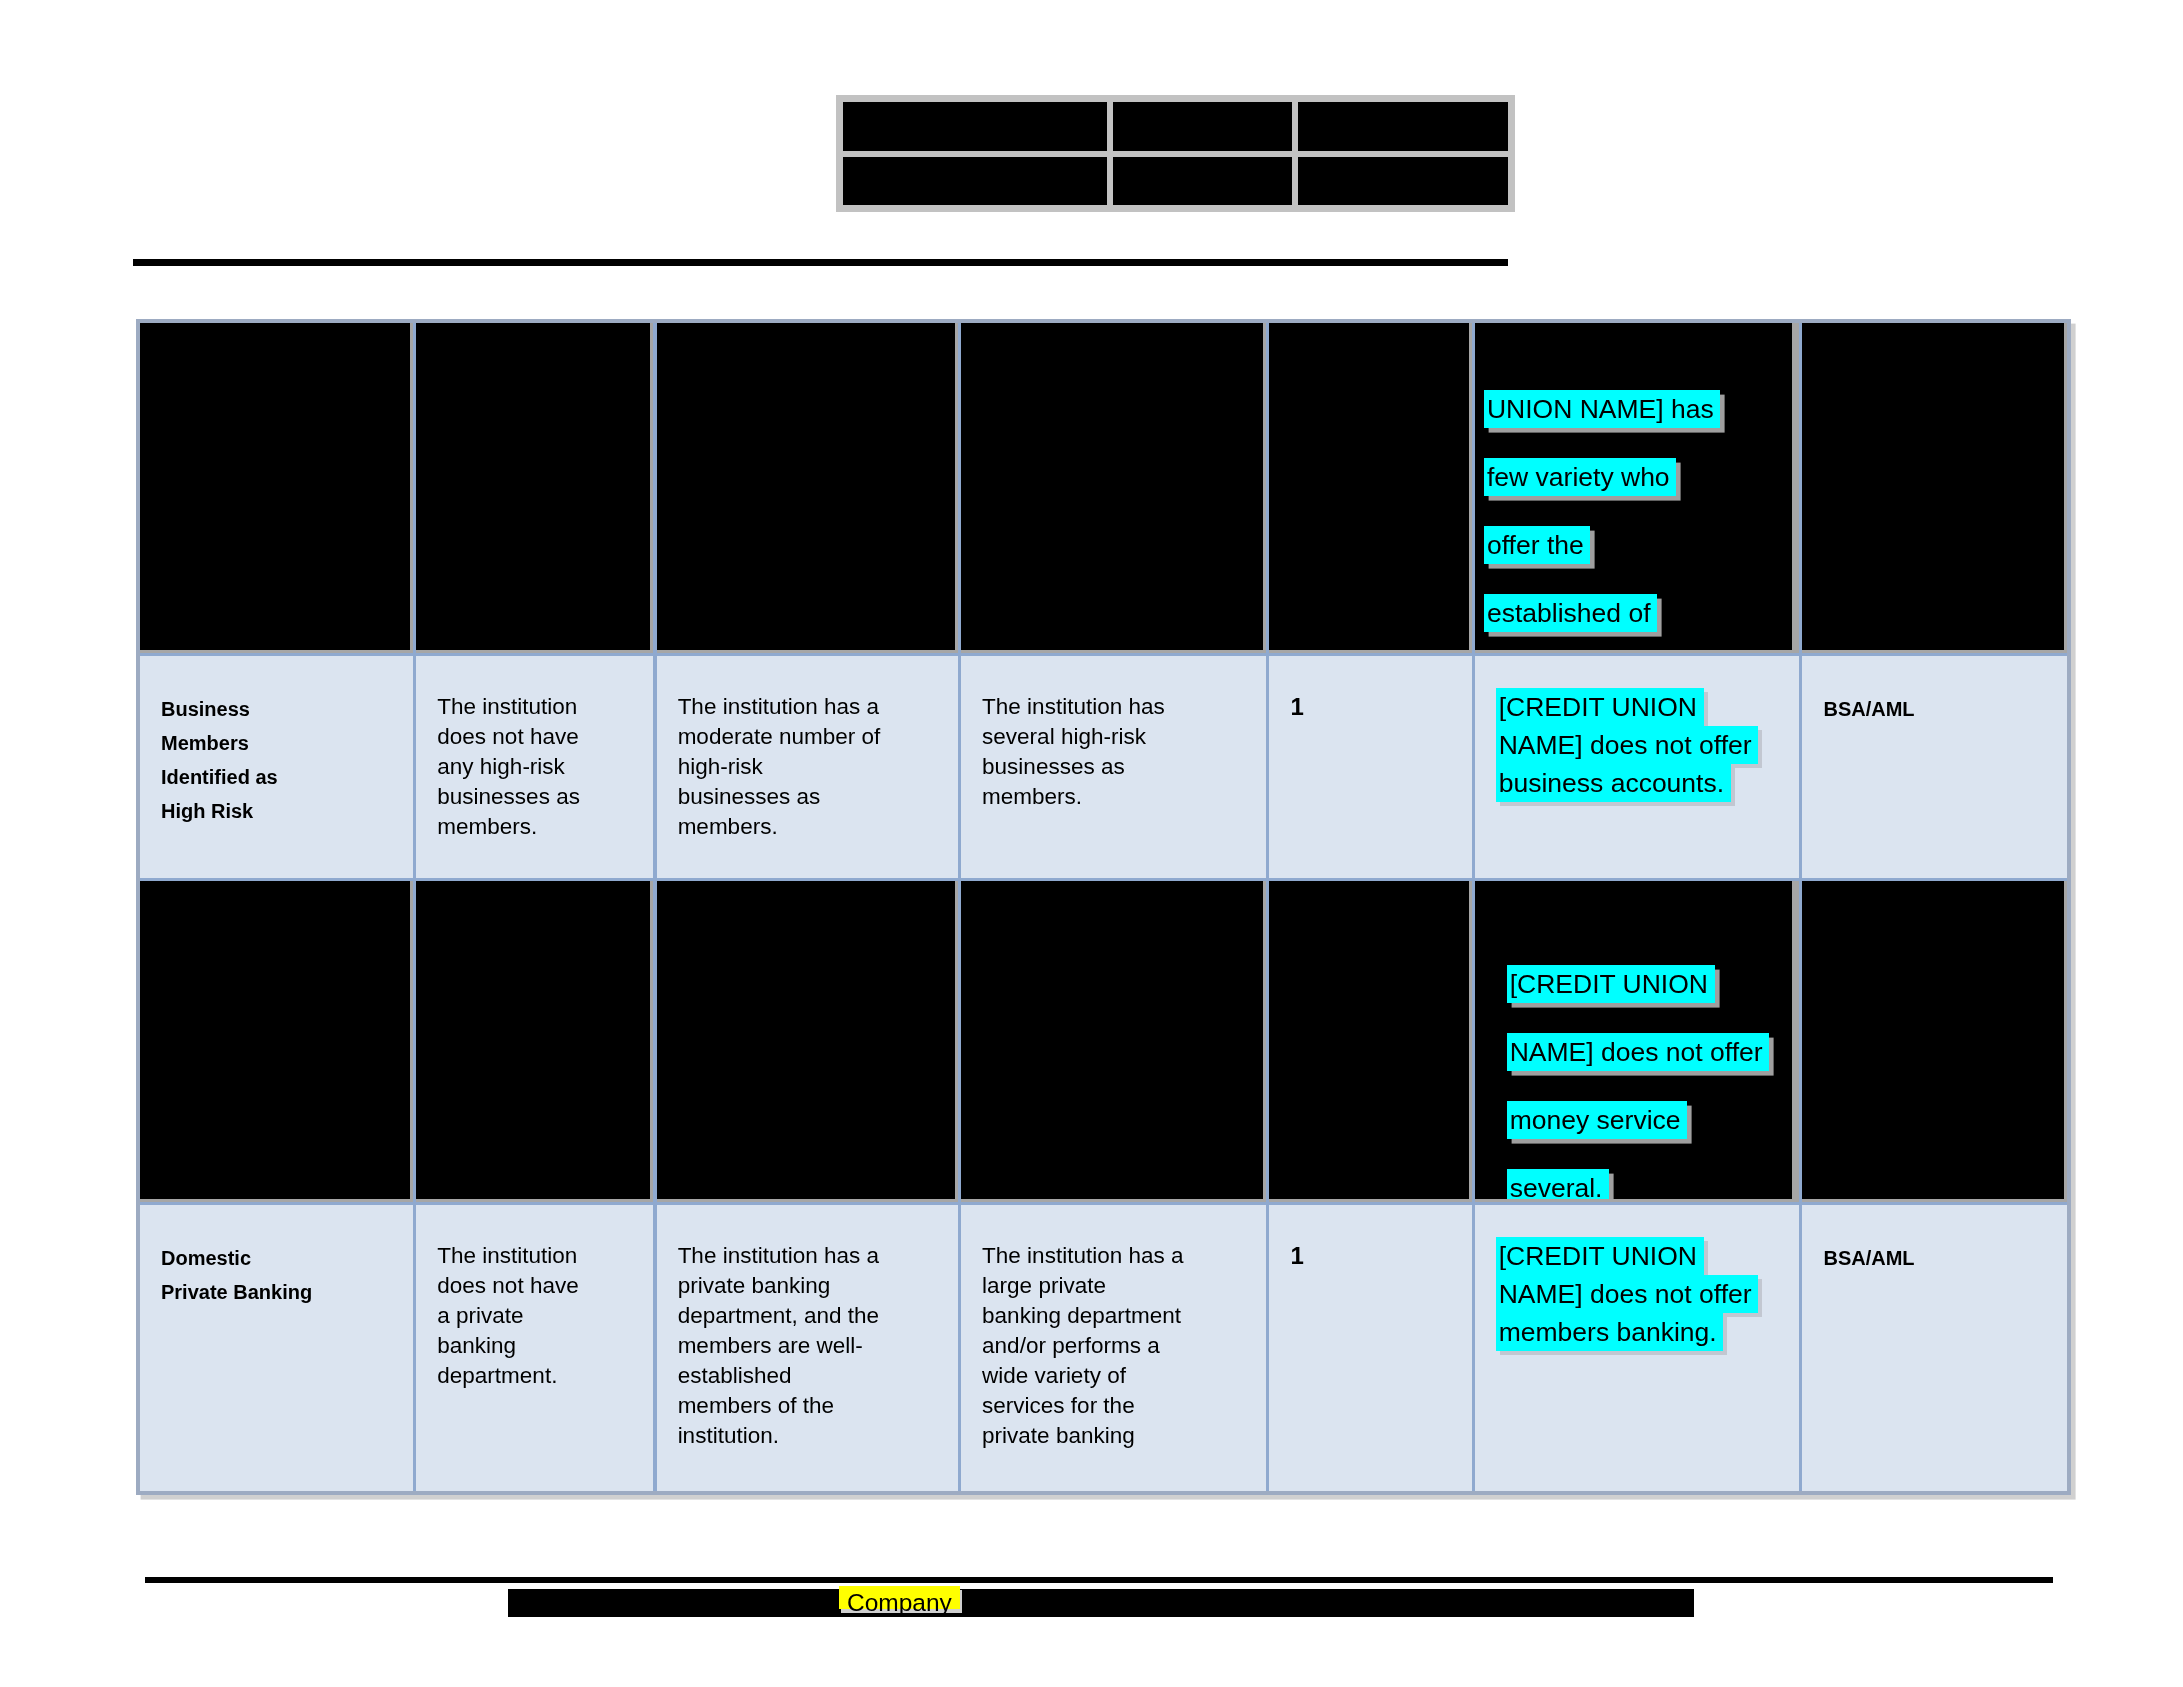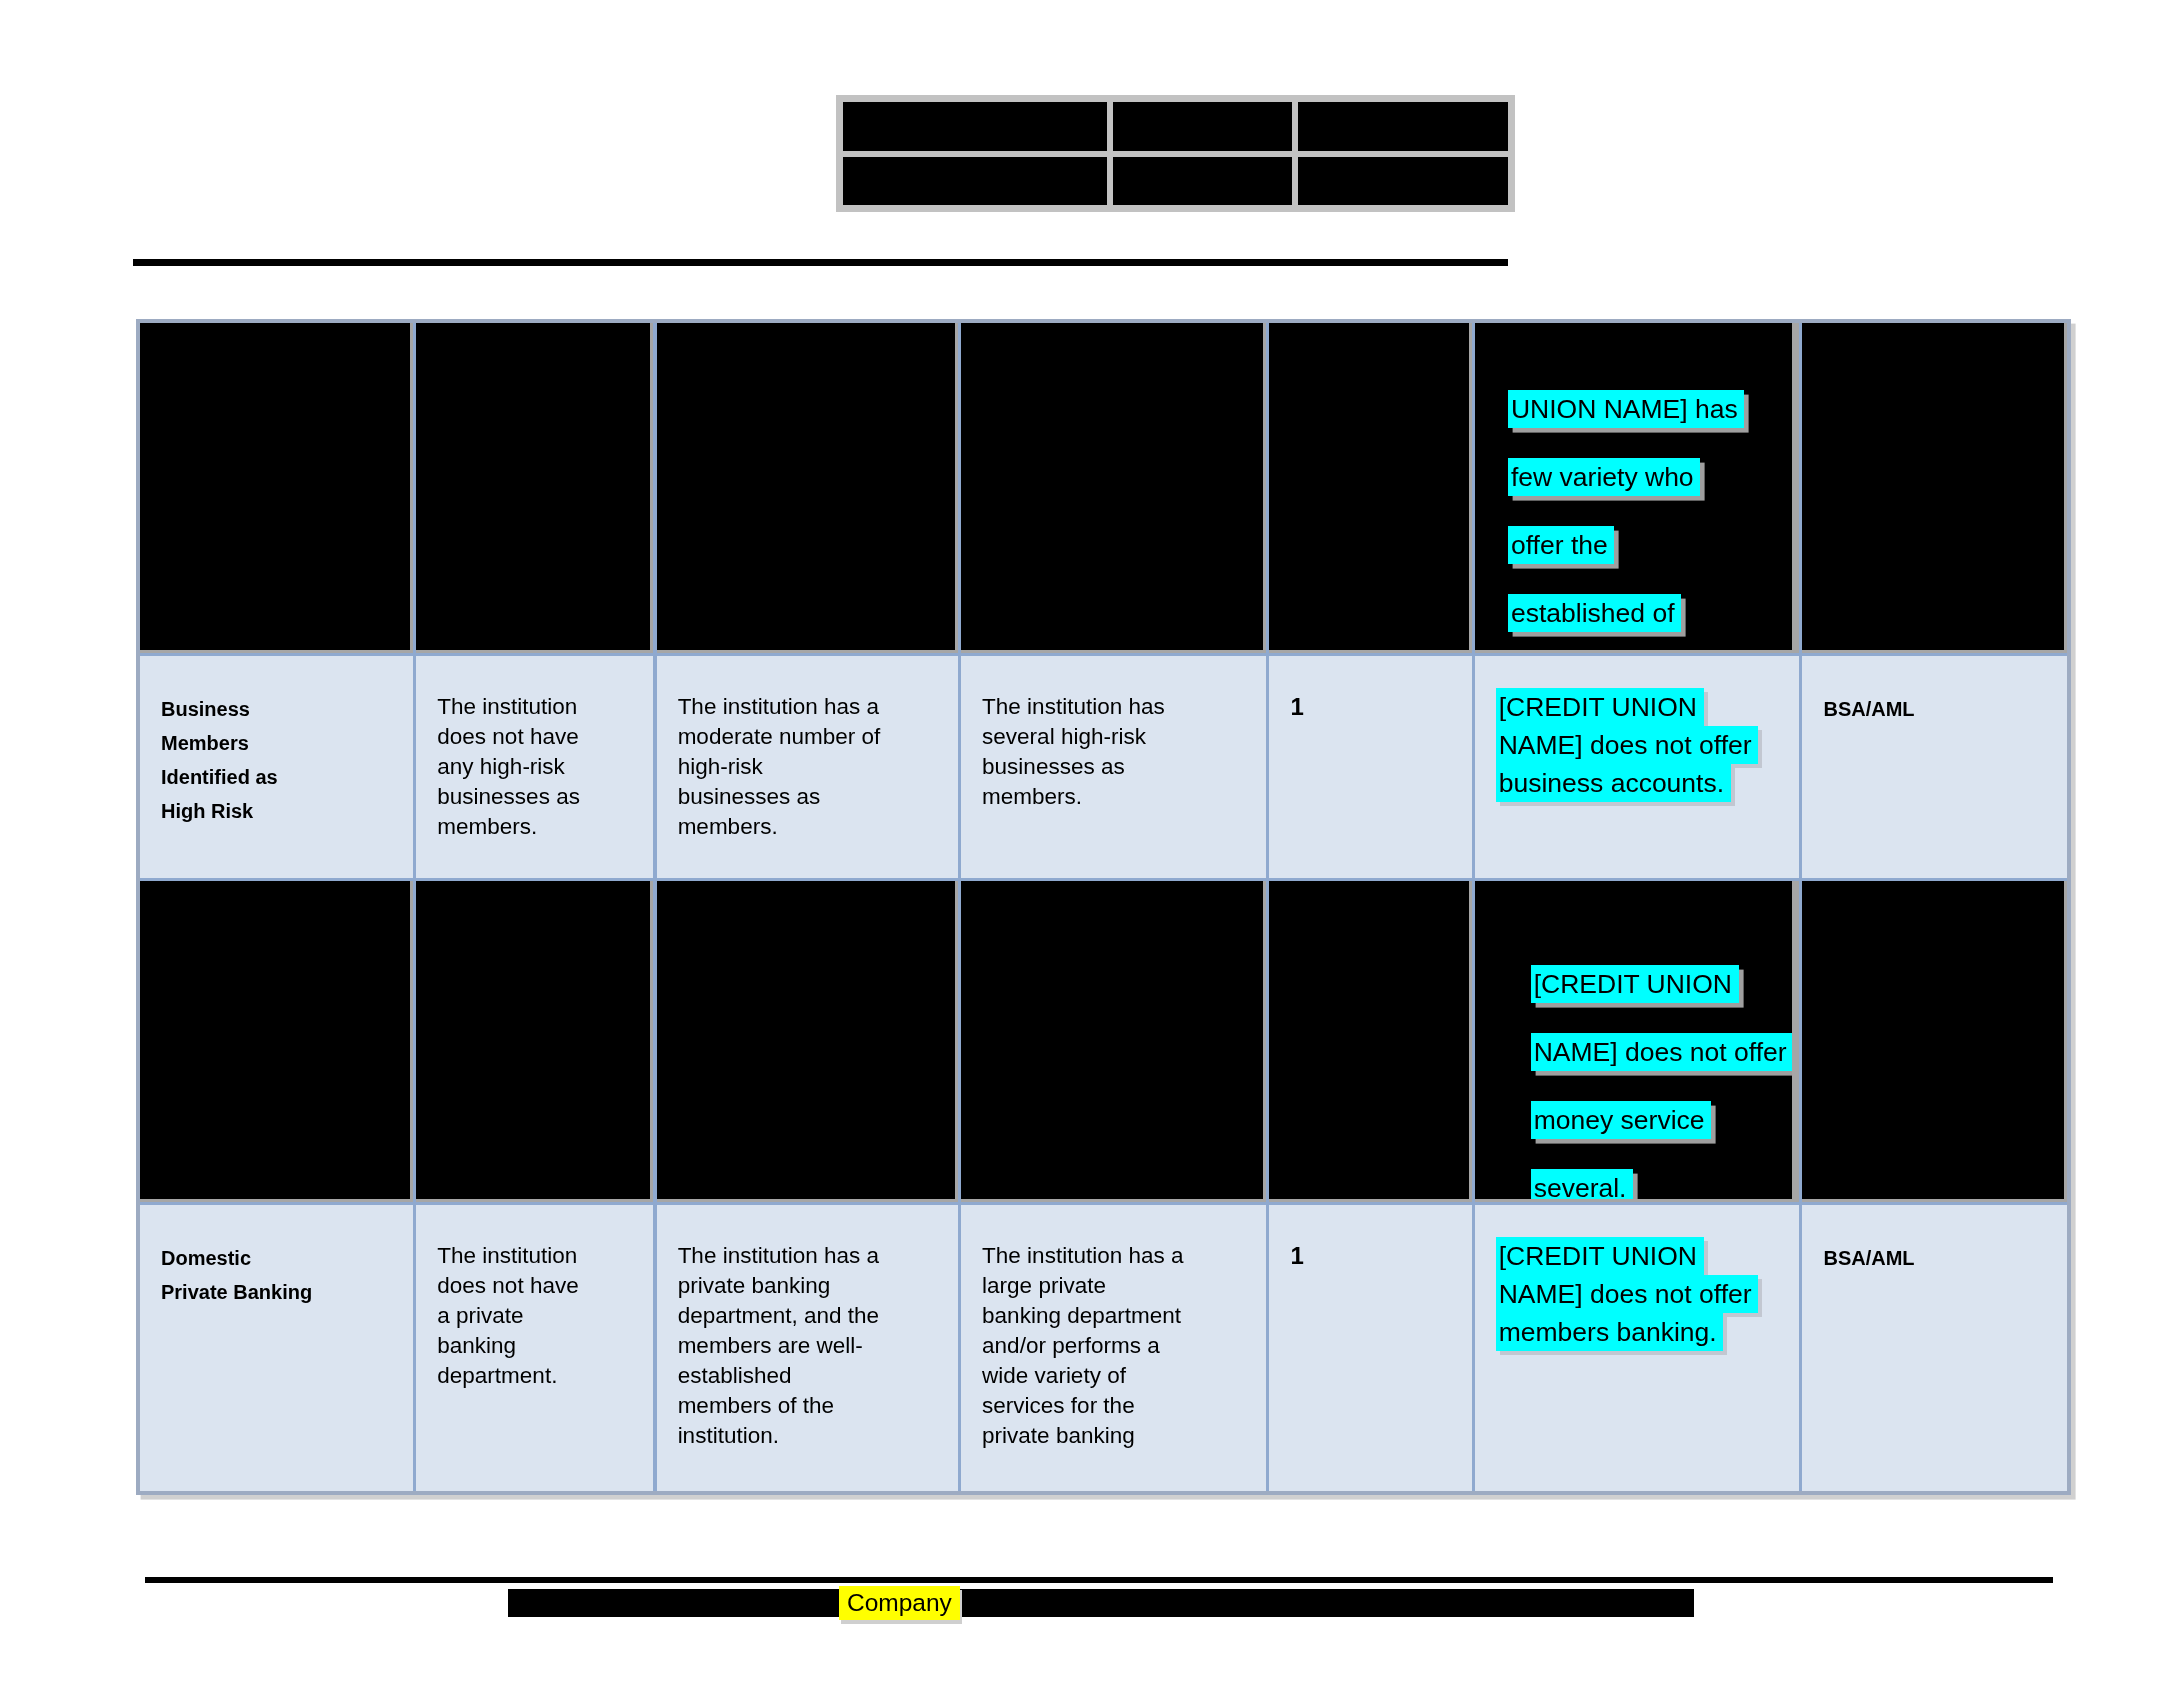--- a/index.html
+++ b/index.html
@@ -51,29 +51,29 @@
 
   
   .hl-block{display:block;}
   .hl{
     display:block;width:max-content;max-width:98%;
     background:#00ffff;color:#000;
     font-size:26.5px;line-height:38px;padding:0 6.6px 0 2.6px;
     box-shadow:4.6px 4.6px 0 #9f9f9f;
   }
   .trow.content .hl{box-shadow:4px 4px 0 #c2c7d1;}
-  .trow.redacted .cell.c6 .hl-block{padding:6.6px 0 0 9.3px;margin-left:24px;}
+  .trow.redacted .cell.c6 .hl-block{padding:6.6px 0 0 9.3px;}
   .trow.redacted.r3 .cell.c6 .hl-block{padding:24px 0 0 32px;}
 
   
   .footer-bar{
     position:absolute;left:508px;top:1589px;width:1186px;height:28px;background:#000;
   }
   .company-hl{
-    position:absolute;left:331px;top:-2.6px;height:34px;
+    position:absolute;left:331px;top:-2.6px;height:23px;
     background:#ffff00;color:#000;font-size:24.5px;line-height:33px;
     padding:0 8px;box-shadow:2px 4px 0 #cfcfcf;
   }
 </style>
 </head>
 <body>
 
 <div class="top-table">
   <div class="tcell"></div>
   <div class="tcell"></div>

